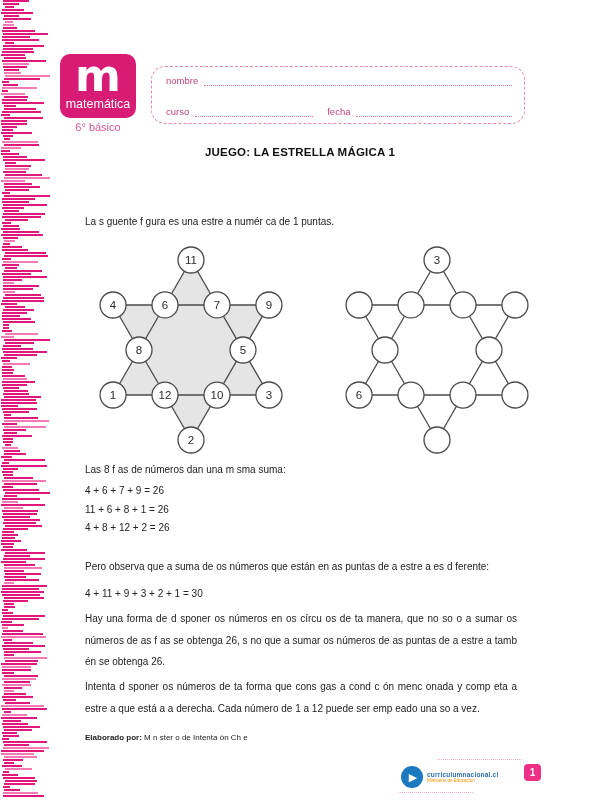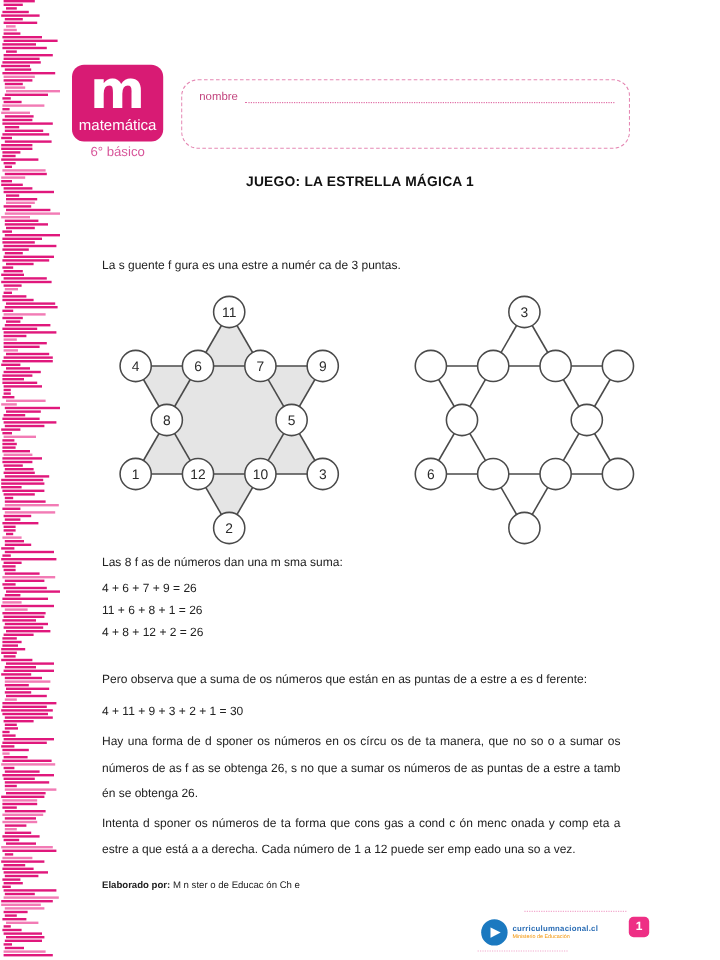--- a/index.html
+++ b/index.html
@@ -379,25 +379,31 @@
     <div id="logo-letter">m</div>
     <div id="logo-subject">matemática</div>
   </div>
   <div id="logo-grade" style="color: rgb(216, 86, 154);">6° básico</div>
 
   <div id="form-box">
     <div class="form-row">
       <span class="form-label" style="color: rgb(194, 68, 126);">nombre</span>
       <span class="dotline grow"></span>
     </div>
+    <div class="form-row">
+      <span class="form-label" style="color: rgb(194, 68, 126);">curso</span>
+      <span class="dotline" style="width:118px;"></span>
+      <span class="form-label" style="margin-left: 14px; color: rgb(194, 68, 126);">fecha</span>
+      <span class="dotline grow"></span>
+    </div>
   </div>
 
   <div id="doc-title">JUEGO: LA ESTRELLA MÁGICA 1</div>
 
-  <div id="intro-text" class="para">La s guente f gura es una estre a numér ca de 3 puntas.</div>
+  <div id="intro-text" class="para">La s guente f gura es una estre a numér ca de 1 puntas.</div>
 
   <svg id="stars-svg" width="600" height="232">
       <g>
         <polygon points="191,20 217,64.9666790032092 268.9422863405995,65 243,110 268.9422863405995,155.00000000000006 217,155.0333209967908 190.99999999999997,200 164.99999999999997,155.0333209967908 113.05771365940052,155 139,110 113.05771365940052,65 165,64.96667900320918" fill="#e5e5e5" stroke="none"></polygon>
         <line x1="191" y1="20" x2="113.05771365940052" y2="155" stroke="#4a4a4a" stroke-width="1.3"></line>
         <line x1="191" y1="20" x2="268.9422863405995" y2="155.00000000000006" stroke="#4a4a4a" stroke-width="1.3"></line>
         <line x1="113.05771365940052" y1="155" x2="268.9422863405995" y2="155.00000000000006" stroke="#4a4a4a" stroke-width="1.3"></line>
         <line x1="190.99999999999997" y1="200" x2="113.05771365940052" y2="65" stroke="#4a4a4a" stroke-width="1.3"></line>
         <line x1="190.99999999999997" y1="200" x2="268.9422863405995" y2="65" stroke="#4a4a4a" stroke-width="1.3"></line>
         <line x1="113.05771365940052" y1="65" x2="268.9422863405995" y2="65" stroke="#4a4a4a" stroke-width="1.3"></line>
@@ -456,21 +462,21 @@
     <div>4 + 6  + 7 + 9 =  26</div>
     <div>11 + 6 + 8 + 1 = 26</div>
     <div>4 + 8 + 12 + 2 = 26</div>
   </div>
 
   <div id="points-para" class="para">Pero observa que  a suma de  os números que están en  as puntas de  a estre a  es d ferente:</div>
   <div id="points-sum" class="para">4 + 11 + 9 + 3 + 2 + 1 = 30</div>
   <div id="explain-para" class="para just">Hay una forma de d sponer  os números en  os círcu os de ta  manera, que no so o a  sumar  os números de  as f as se obtenga 26, s no que a  sumar  os números de  as puntas de  a estre a tamb én se obtenga 26.</div>
   <div id="task-para" class="para just">Intenta d sponer  os números de ta  forma que cons gas  a cond c ón menc onada y comp eta  a estre a que está a  a derecha. Cada número de 1 a  12 puede ser emp eado una so a vez.</div>
 
-  <div id="credit-line"><b>Elaborado por:</b><span> M n ster o de Educac ón  Ch e</span></div>
+  <div id="credit-line"><b>Elaborado por:</b><span> M n ster o de Intenta ón  Ch e</span></div>
 
   <div class="footer-dots" id="footer-dots-1"></div>
   <div class="footer-dots" id="footer-dots-2"></div>
 
   <div id="footer-logo">
     <div id="footer-logo-circle" style="background: rgb(27, 121, 192);">
       <span id="footer-logo-arrow">▶</span>
     </div>
     <div id="footer-logo-textwrap">
       <div id="footer-logo-line1" style="color: rgb(42, 109, 181);">curriculumnacional.cl</div>

